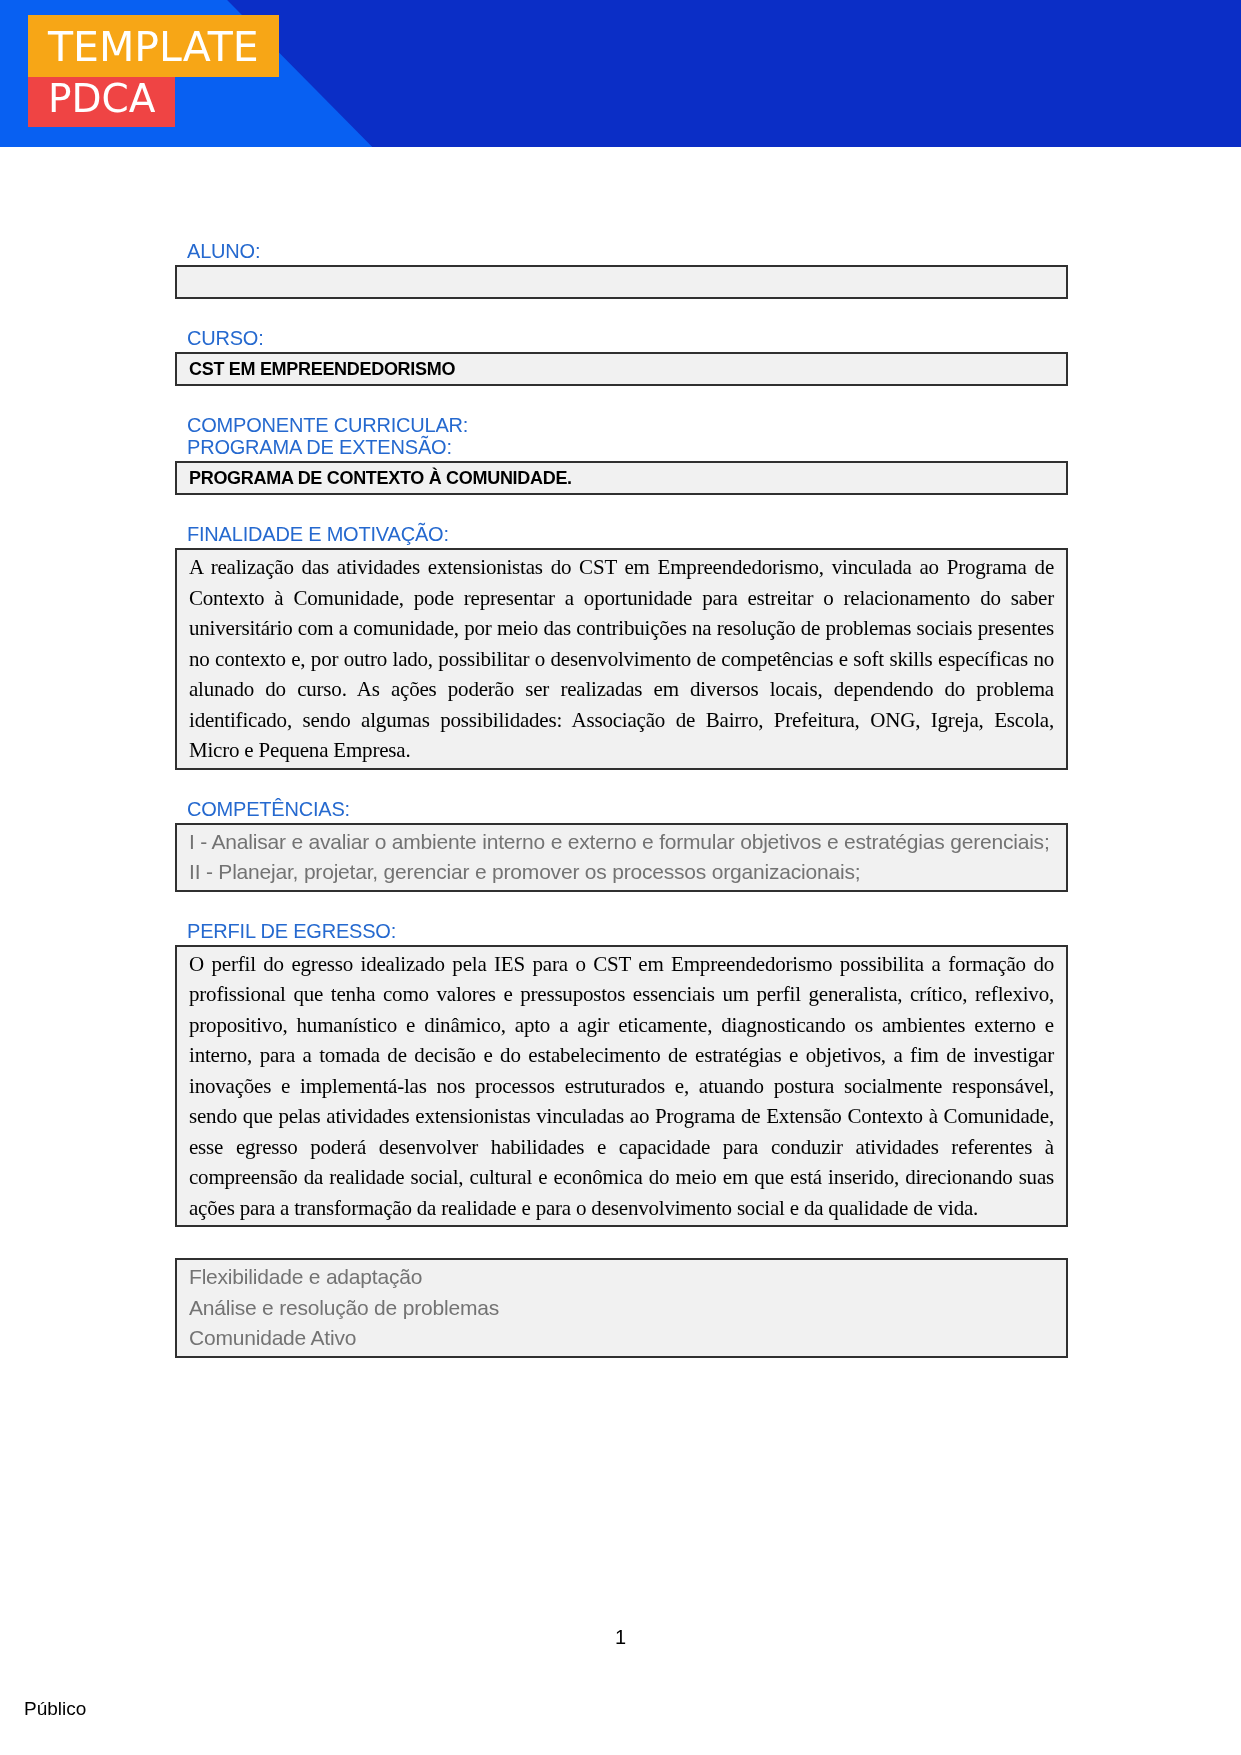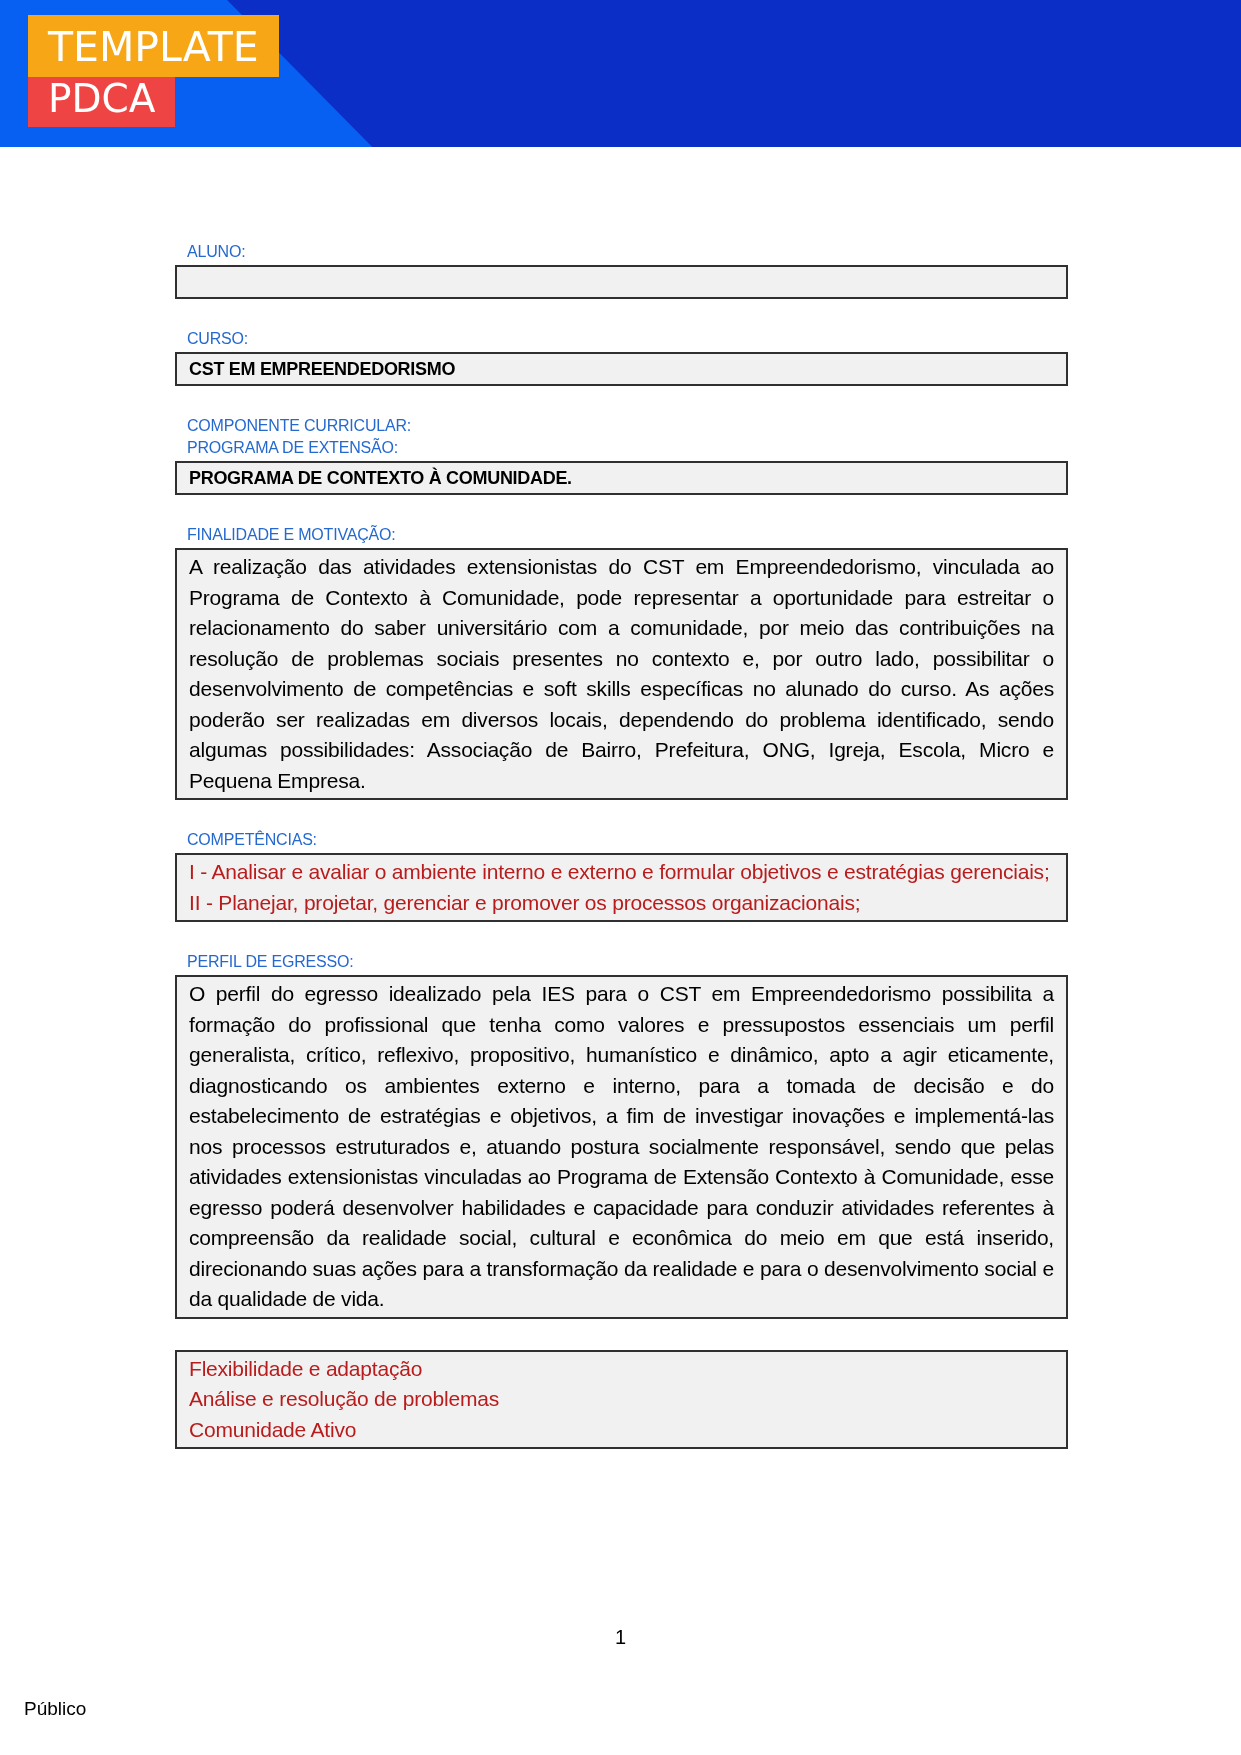--- a/index.html
+++ b/index.html
@@ -50,21 +50,21 @@
     padding: 0 20px 7px 20px;
   }
 
   
   .content {
     margin: 0 173px 0 175px;   
     padding-top: 96px;         
   }
   .field-label {
     color: #2569cf;
-    font-size: 16px;
+    font-size: 20px;
     line-height: 17px;
     letter-spacing: -0.2px;
     margin: 0 0 5px 12px;
   }
   .field-box {
     background: #f1f1f1;
     border: 2px solid #303030;
     margin-bottom: 31px;
     padding: 0 12px;
   }
@@ -77,27 +77,28 @@
     color: #000;
   }
   .field-box.empty { height: 30px; }
   .field-box.para {
     padding: 2px 12px;
     font-size: 21px;
     line-height: 30.5px;
     letter-spacing: -0.2px;
     color: #000;
     text-align: justify;
+    font-family: Liberation Serif, serif;
   }
   .field-box.list {
     padding: 2px 12px;
     font-size: 21px;
     line-height: 30.5px;
     letter-spacing: -0.2px;
-    color: #b91c1c;
+    color: #737373;
   }
   .list-item { text-align: justify; }
 
   
   .page-number {
     position: absolute;
     top: 1626px;
     left: 0;
     width: 100%;
     text-align: center;

